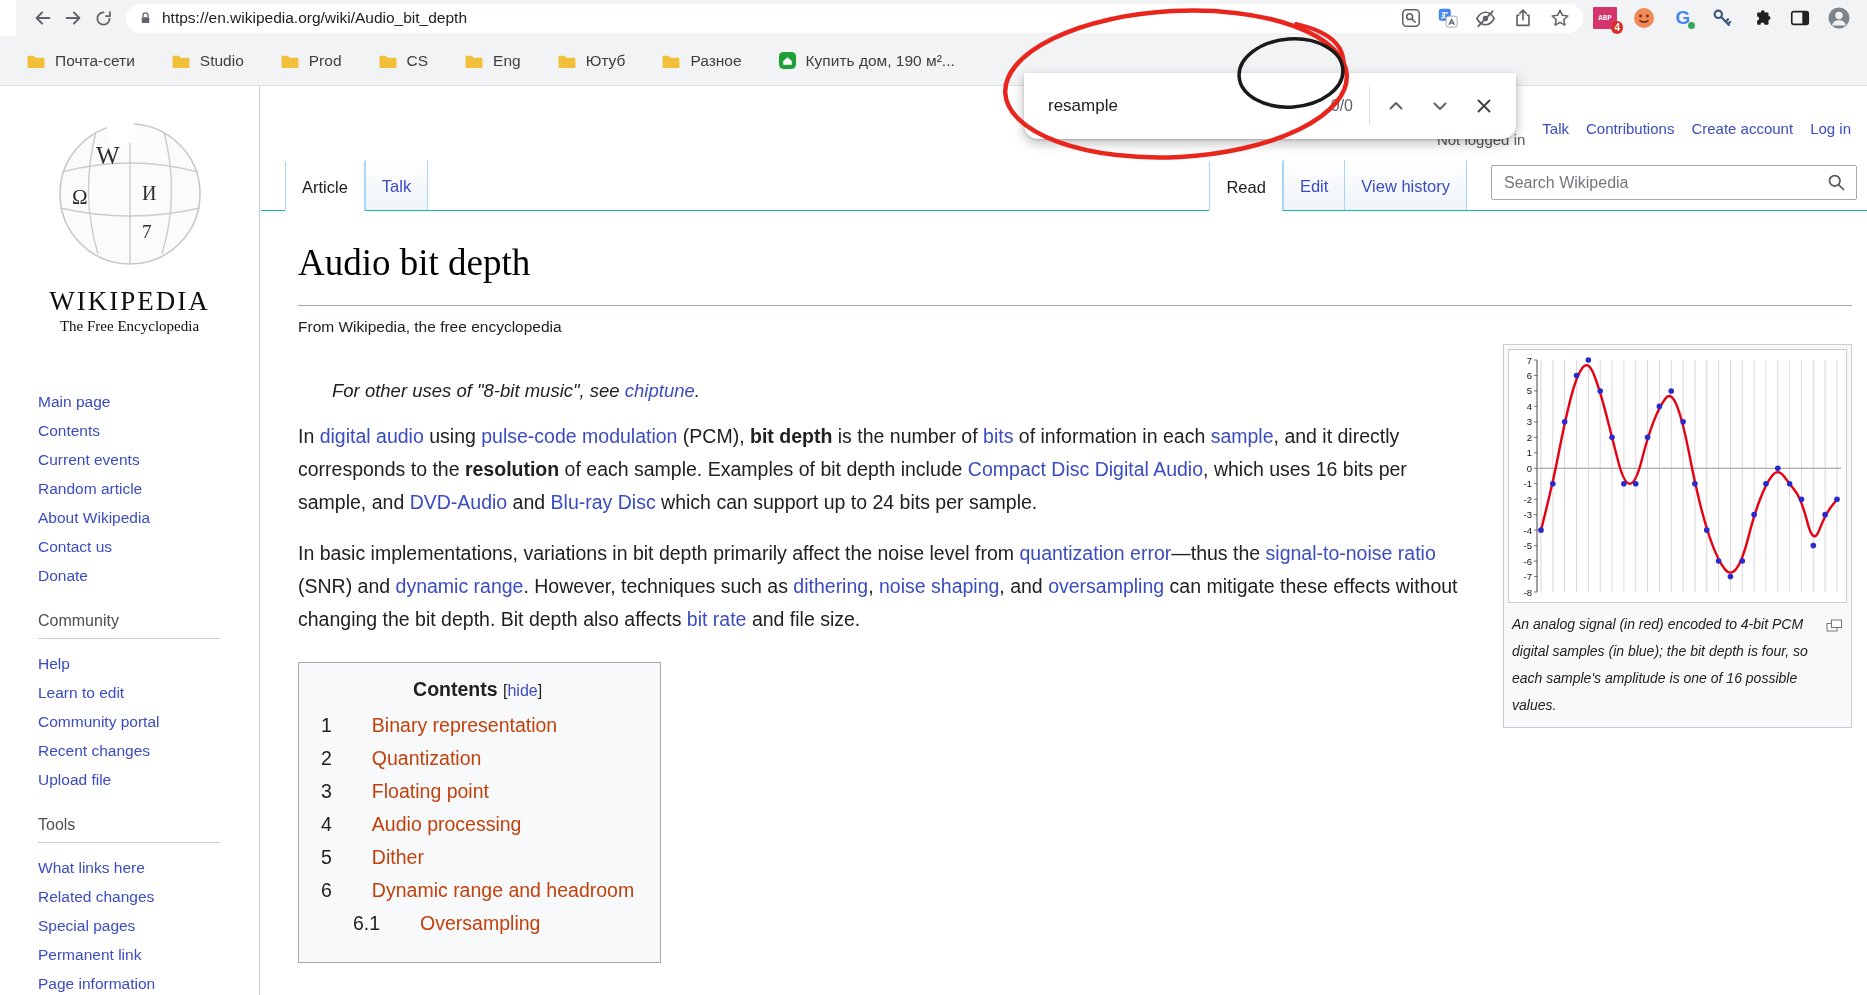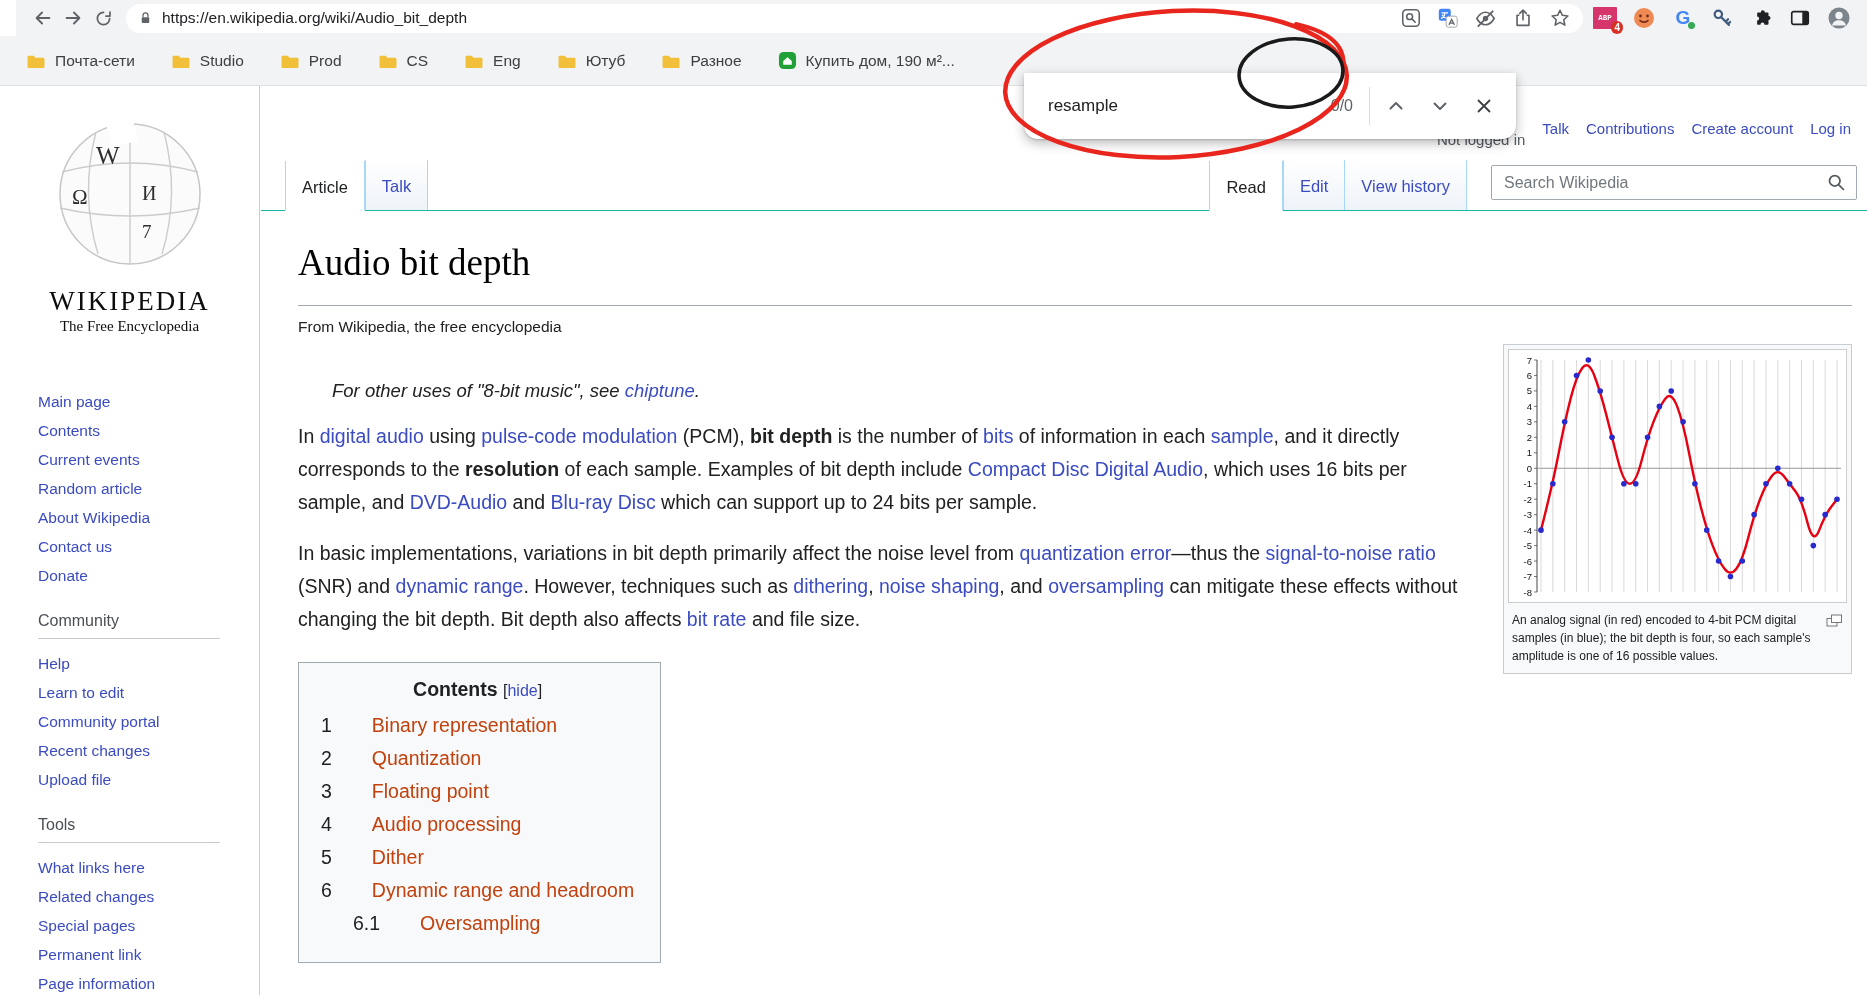--- a/index.html
+++ b/index.html
@@ -95,21 +95,21 @@
   .toc-hide .hl { color: #3b4bc0; }
   .toc-item { font-size: 19.5px; line-height: 33px; }
   .toc-item.indent { padding-left: 32px; }
   .toc-num { color: #202122; margin-right: 11px; }
   .toc-link { color: #c2410c; margin-left: 29px; }
 
   .figure { float: right; width: 349px; border: 1px solid #c8ccd1; background: #f8f9fa; padding: 4px; margin: 8px 0 18px 30px; }
   .fig-img { background: #fff; border: 1px solid #ccc; padding: 2px; }
   .fig-img svg { display: block; }
   #figchart text { font-family: "Liberation Sans", sans-serif; }
-  .fig-cap { font-size: 12px; line-height: 18px; padding: 8px 4px 4px; color: #202122; }
+  .fig-cap { font-size: 14px; line-height: 27px; padding: 8px 4px 4px; color: #202122; font-style: italic; }
   .enlarge { float: right; margin: 3px 0 4px 10px; }
 </style>
 </head>
 <body>
 
 <div class="toolbar">
   <div class="nav-btn">
     <svg width="22" height="22" viewBox="0 0 24 24">
         <path d="M19 12 H6 M11 6 l-6 6 6 6" stroke="#5f6368" stroke-width="2" fill="none" stroke-linecap="round" stroke-linejoin="round"></path>
       </svg>

